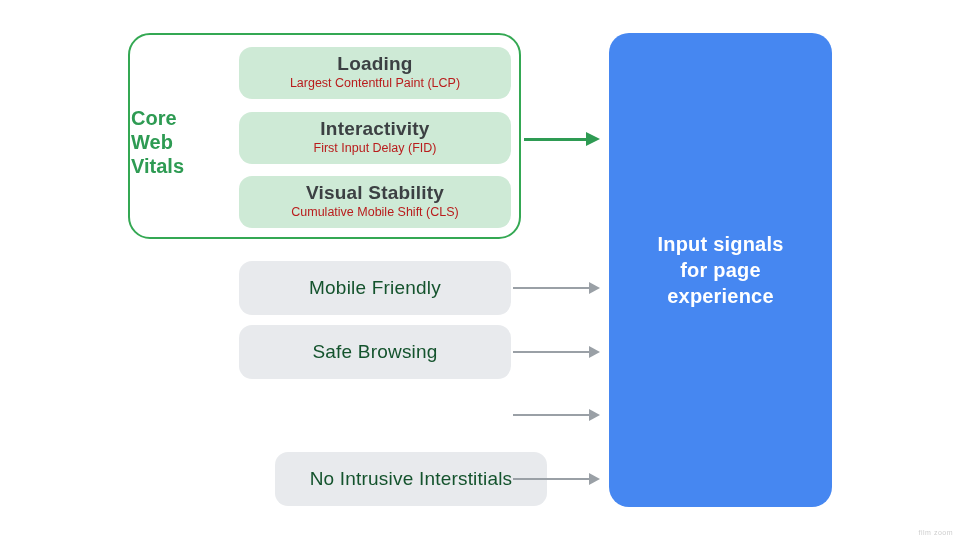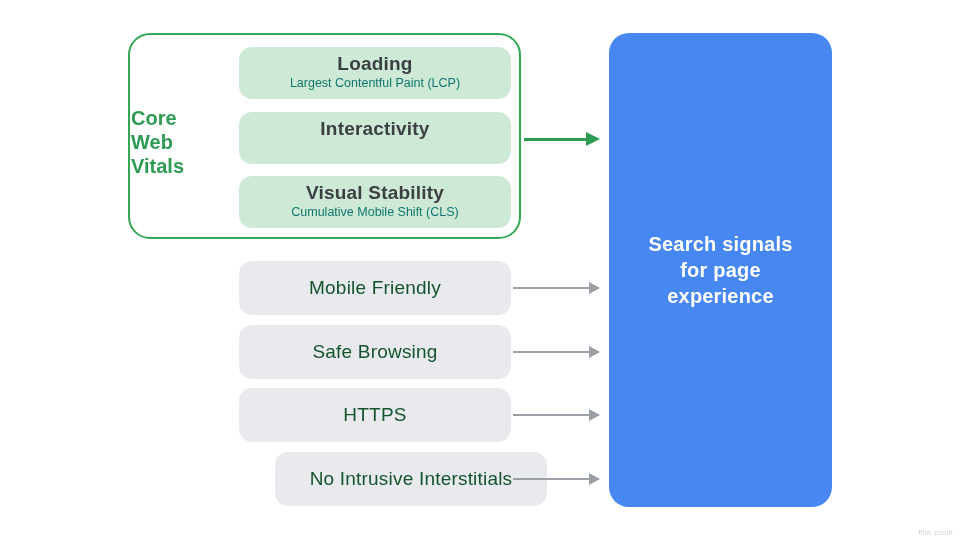--- a/index.html
+++ b/index.html
@@ -48,21 +48,21 @@
   .vital-box.v2 { top: 176px; }
   .vital-title {
     font-size: 19px;
     font-weight: bold;
     color: #3C4043;
     line-height: 24px;
     letter-spacing: 0.2px;
   }
   .vital-sub {
     font-size: 12.5px;
-    color: #0f766e;
+    color: #b91c1c;
     line-height: 15px;
   }
 
   
   .signal-pill {
     position: absolute;
     left: 239px;
     width: 272px; height: 54px;
     background: #E8EAED;
     border-radius: 13px;
@@ -151,56 +151,54 @@
 Web
 Vitals</div>
 
   <div class="vital-box v0">
     <div class="vital-title">Loading</div>
     <div class="vital-sub">Largest Contentful Paint (LCP)</div>
   </div>
 
   <div class="vital-box v1">
     <div class="vital-title">Interactivity</div>
+    <div class="vital-sub">First Input Delay (FID)</div>
   </div>
 
   <div class="vital-box v2">
     <div class="vital-title">Visual Stability</div>
     <div class="vital-sub">Cumulative Mobile Shift (CLS)</div>
   </div>
 
   <div class="signal-pill s0">
     <span>Mobile Friendly</span>
   </div>
   <div class="signal-pill s1">
     <span>Safe Browsing</span>
   </div>
-  <div class="signal-pill s2">
-    <span>HTTPS</span>
-  </div>
   <div class="signal-pill s3">
     <span>No Intrusive Interstitials</span>
   </div>
 
   <div class="arrow-line green-line"></div>
   <div class="arrow-head green-head"></div>
 
   <div class="arrow-line gray-line g0l"></div>
   <div class="arrow-head gray-head g0h"></div>
 
   <div class="arrow-line gray-line g1l"></div>
   <div class="arrow-head gray-head g1h"></div>
 
   <div class="arrow-line gray-line g2l"></div>
   <div class="arrow-head gray-head g2h"></div>
 
   <div class="arrow-line gray-line g3l"></div>
   <div class="arrow-head gray-head g3h"></div>
 
   <div class="target-box">
-    <div class="target-text">Search signals
+    <div class="target-text">Input signals
 for page
 experience</div>
   </div>
 
   <div class="watermark">film zoom</div>
 
 </div>
 
 </body></html>

